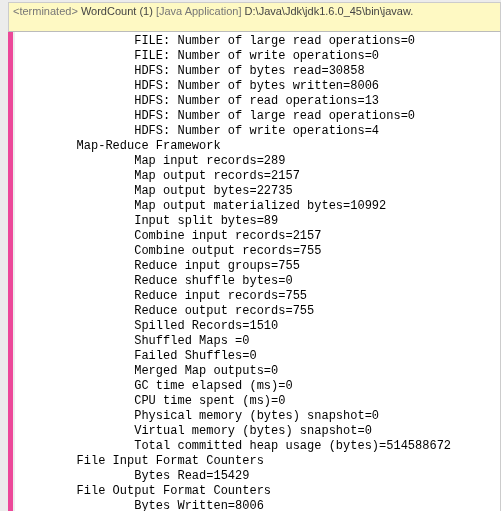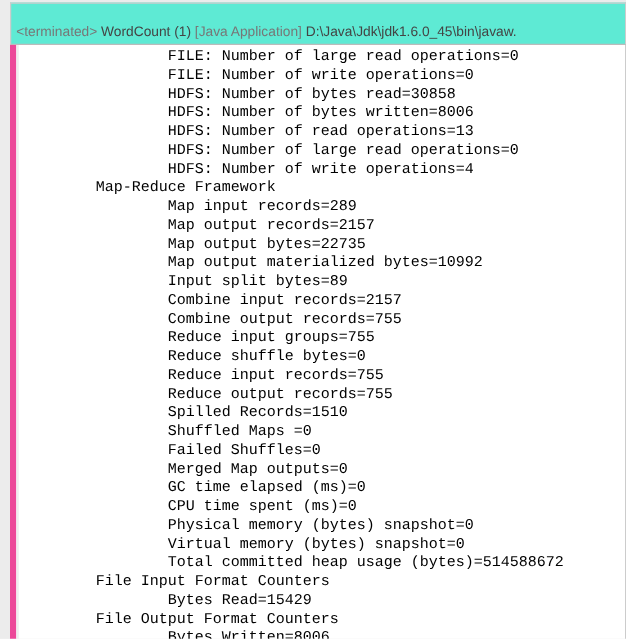--- a/index.html
+++ b/index.html
@@ -10,29 +10,29 @@
       width: 501px;
       height: 511px;
       overflow: hidden;
     }
     .outer {
       background: #ececec;
       padding: 2px 0 0 8px;
       height: 100%;
     }
     .header-bar {
-      background: #5eead4;
+      background: #fef9c3;
       border: 1px solid #ccc;
       border-bottom: 1px solid #bbb;
-      padding: 16px 4px;
+      padding: 1px 4px;
       font-size: 11px;
       color: #777;
       white-space: nowrap;
       overflow: hidden;
-      height: 15px;
+      height: 30px;
       line-height: 15px;
     }
     .header-bar .app-name { color: #444; }
     .header-bar .path { color: #444; }
     .console-area {
       background: #fff;
       border-left: 5px solid #ec4899;
       border-right: 1px solid #ccc;
       border-bottom: 1px solid #ccc;
       height: calc(100% - 20px);

